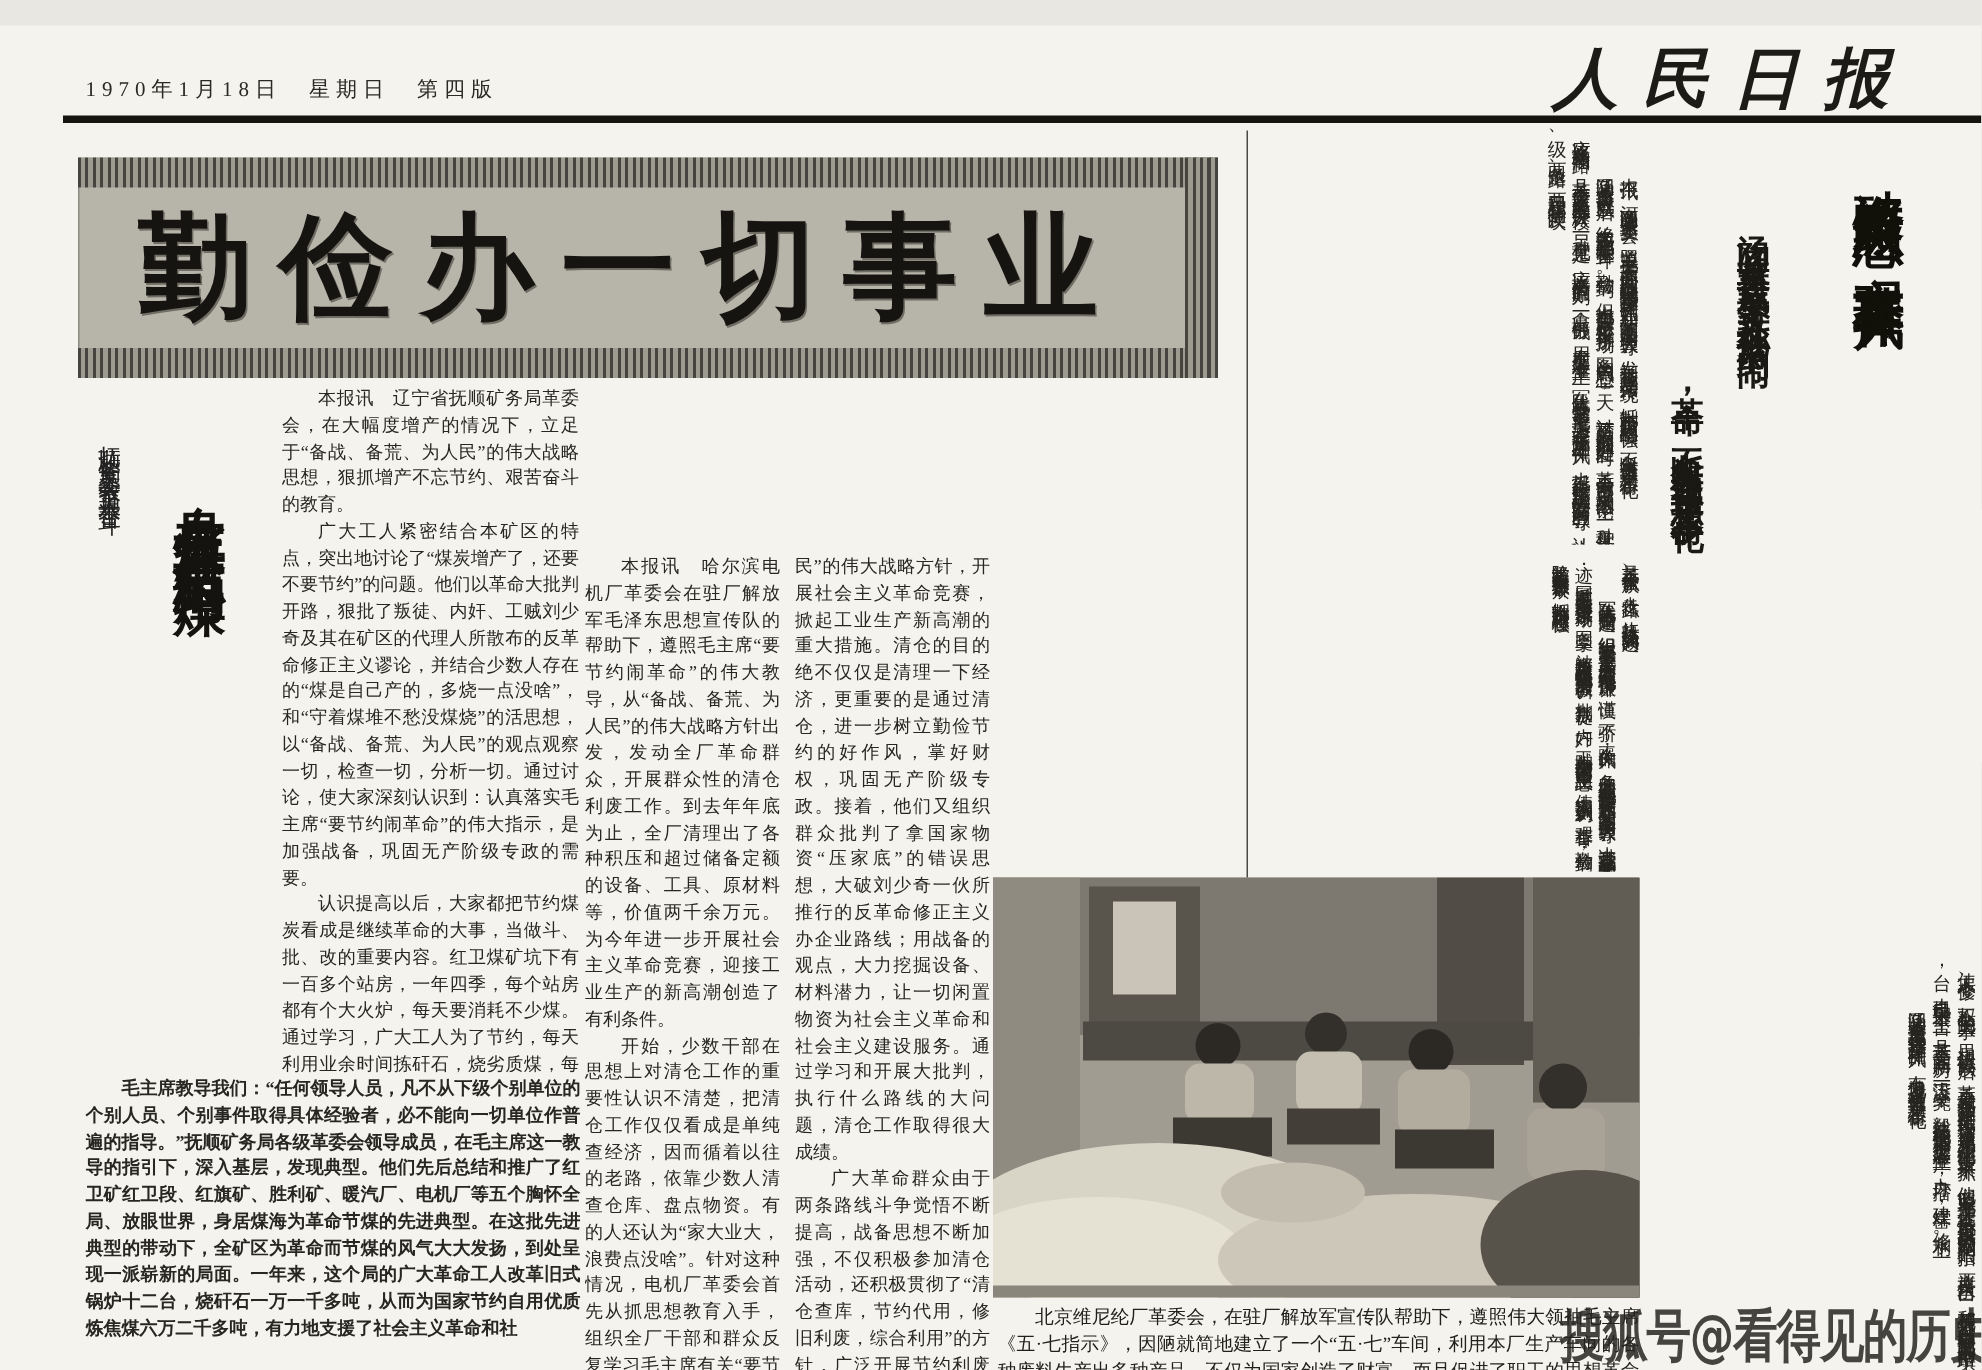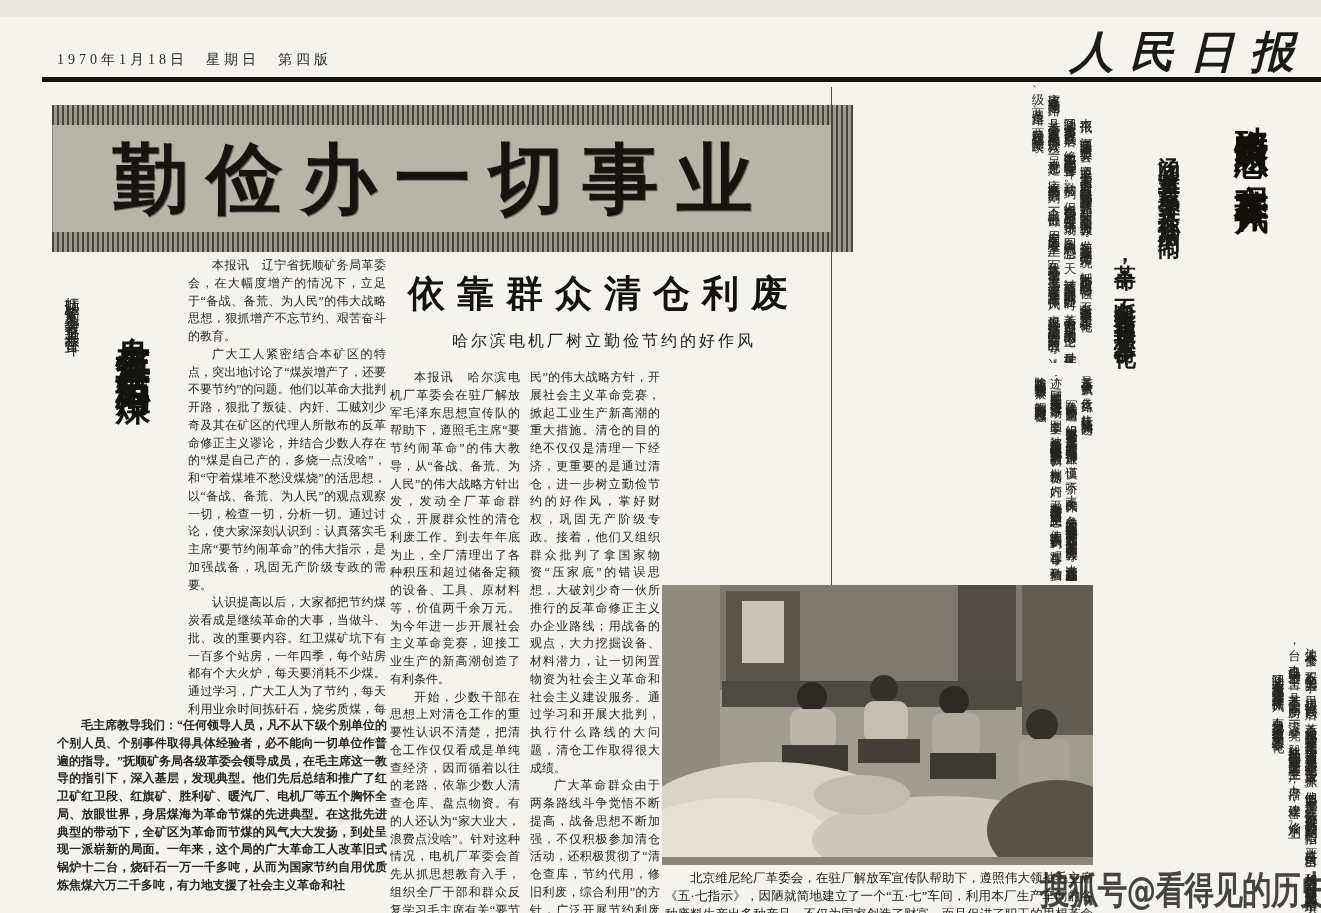--- a/index.html
+++ b/index.html
@@ -8,36 +8,36 @@
     background:#f4f3ee; overflow:hidden;
     font-family:"Liberation Serif","DejaVu Serif",serif;
     color:#21201c;
   }
   
   .dateline {
     position:absolute; left:57px; top:34px;
     font-size:14px; letter-spacing:4px; color:#2a2925;
   }
   .masthead {
-    position:absolute; left:1070px; top:6px; width:240px;
+    position:absolute; left:1035px; top:6px; width:240px;
     font-size:44px; font-style:italic; font-weight:600;
     letter-spacing:16px; color:#1c1b18; white-space:nowrap;
   }
   .header-rule {
     position:absolute; left:42px; top:60px; width:1279px; height:5px;
     background:#15140f;
   }
   .vrule {
     position:absolute; left:831px; top:70px; width:1px; height:500px;
     background:#4a4944;
   }
   
   .banner {
     position:absolute; left:52px; top:88px; width:760px; height:147px;
-    background:#b7b4aa; box-shadow:0 0 0 1px #8e8c82 inset;padding-left:41px;
+    background:#b7b4aa; box-shadow:0 0 0 1px #8e8c82 inset;
   }
   .banner .strip { position:absolute; left:0; width:100%; height:20px;
     background:repeating-linear-gradient(90deg,#45443f 0px,#45443f 2px,#9d9a8f 2px,#9d9a8f 5px); }
   .banner .strip.top { top:0; }
   .banner .strip.bottom { bottom:0; }
   .banner .strip-right { position:absolute; right:0; top:0; width:22px; height:100%;
     background:repeating-linear-gradient(90deg,#45443f 0px,#45443f 2px,#9d9a8f 2px,#9d9a8f 5px); }
   .banner .slogan {
     position:absolute; left:0; right:22px; top:24px; text-align:center;
     font-size:76px; font-weight:bold; letter-spacing:18px; line-height:100px;
@@ -146,22 +146,20 @@
   <div class="l-headline vtext">身在煤海不忘节约用煤</div>
   <div class="l-body body-text">
     <p>本报讯　辽宁省抚顺矿务局革委会，在大幅度增产的情况下，立足于“备战、备荒、为人民”的伟大战略思想，狠抓增产不忘节约、艰苦奋斗的教育。</p>
     <p>广大工人紧密结合本矿区的特点，突出地讨论了“煤炭增产了，还要不要节约”的问题。他们以革命大批判开路，狠批了叛徒、内奸、工贼刘少奇及其在矿区的代理人所散布的反革命修正主义谬论，并结合少数人存在的“煤是自己产的，多烧一点没啥”，和“守着煤堆不愁没煤烧”的活思想，以“备战、备荒、为人民”的观点观察一切，检查一切，分析一切。通过讨论，使大家深刻认识到：认真落实毛主席“要节约闹革命”的伟大指示，是加强战备，巩固无产阶级专政的需要。</p>
     <p>认识提高以后，大家都把节约煤炭看成是继续革命的大事，当做斗、批、改的重要内容。红卫煤矿坑下有一百多个站房，一年四季，每个站房都有个大火炉，每天要消耗不少煤。通过学习，广大工人为了节约，每天利用业余时间拣矸石，烧劣质煤，每天能为国家节约五十多吨优质炼焦煤。</p>
   </div>
   <div class="l-bottom body-text">
     <p>毛主席教导我们：“任何领导人员，凡不从下级个别单位的个别人员、个别事件取得具体经验者，必不能向一切单位作普遍的指导。”抚顺矿务局各级革委会领导成员，在毛主席这一教导的指引下，深入基层，发现典型。他们先后总结和推广了红卫矿红卫段、红旗矿、胜利矿、暖汽厂、电机厂等五个胸怀全局、放眼世界，身居煤海为革命节煤的先进典型。在这批先进典型的带动下，全矿区为革命而节煤的风气大大发扬，到处呈现一派崭新的局面。一年来，这个局的广大革命工人改革旧式锅炉十二台，烧矸石一万一千多吨，从而为国家节约自用优质炼焦煤六万二千多吨，有力地支援了社会主义革命和社</p>
   </div>
 
-  <div class="c-headline">依靠群众清仓利废</div>
-  <div class="c-subhead">哈尔滨电机厂树立勤俭节约的好作风</div>
   <div class="c-col c-col1 body-text body-text-inner">
     <p>本报讯　哈尔滨电机厂革委会在驻厂解放军毛泽东思想宣传队的帮助下，遵照毛主席“要节约闹革命”的伟大教导，从“备战、备荒、为人民”的伟大战略方针出发，发动全厂革命群众，开展群众性的清仓利废工作。到去年年底为止，全厂清理出了各种积压和超过储备定额的设备、工具、原材料等，价值两千余万元。为今年进一步开展社会主义革命竞赛，迎接工业生产的新高潮创造了有利条件。</p>
     <p>开始，少数干部在思想上对清仓工作的重要性认识不清楚，把清仓工作仅仅看成是单纯查经济，因而循着以往的老路，依靠少数人清查仓库、盘点物资。有的人还认为“家大业大，浪费点没啥”。针对这种情况，电机厂革委会首先从抓思想教育入手，组织全厂干部和群众反复学习毛主席有关“要节约闹革命”、“勤俭建国”、“自力更生”的伟大教导，帮助干部和群众认识清仓工作是贯彻执行毛主席“备战、备荒、为人</p>
   </div>
   <div class="c-col c-col2 body-text body-text-inner">
     <p class="noind">民”的伟大战略方针，开展社会主义革命竞赛，掀起工业生产新高潮的重大措施。清仓的目的绝不仅仅是清理一下经济，更重要的是通过清仓，进一步树立勤俭节约的好作风，掌好财权，巩固无产阶级专政。接着，他们又组织群众批判了拿国家物资“压家底”的错误思想，大破刘少奇一伙所推行的反革命修正主义办企业路线；用战备的观点，大力挖掘设备、材料潜力，让一切闲置物资为社会主义革命和社会主义建设服务。通过学习和开展大批判，执行什么路线的大问题，清仓工作取得很大成绩。</p>
     <p>广大革命群众由于两条路线斗争觉悟不断提高，战备思想不断加强，不仅积极参加清仓活动，还积极贯彻了“清仓查库，节约代用，修旧利废，综合利用”的方针，广泛开展节约利废活动。十车间电炉炼钢班的工人，把清理出的废铁屑利用起来，炼出了好钢，平均每炉就可以节约一吨半生铁锭，一年能为国家节约三百三十七吨生铁锭。</p>
   </div>
 
   <div class="photo">

